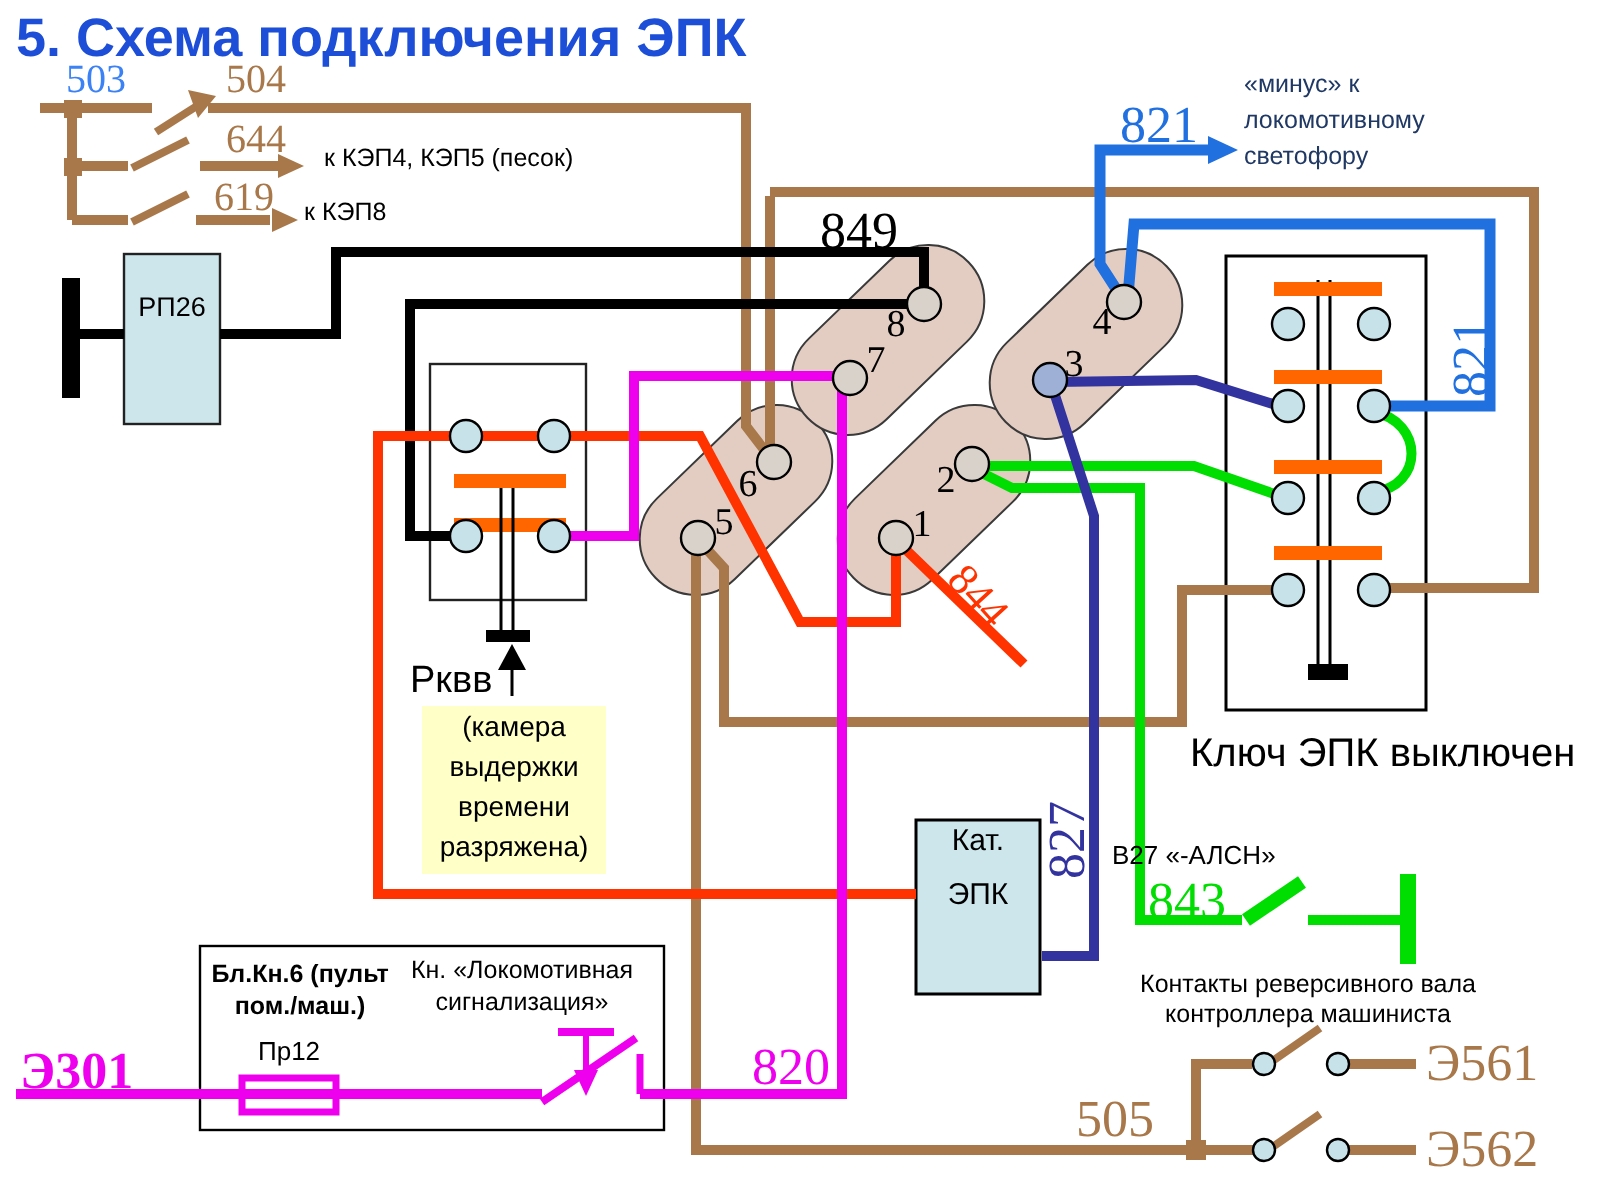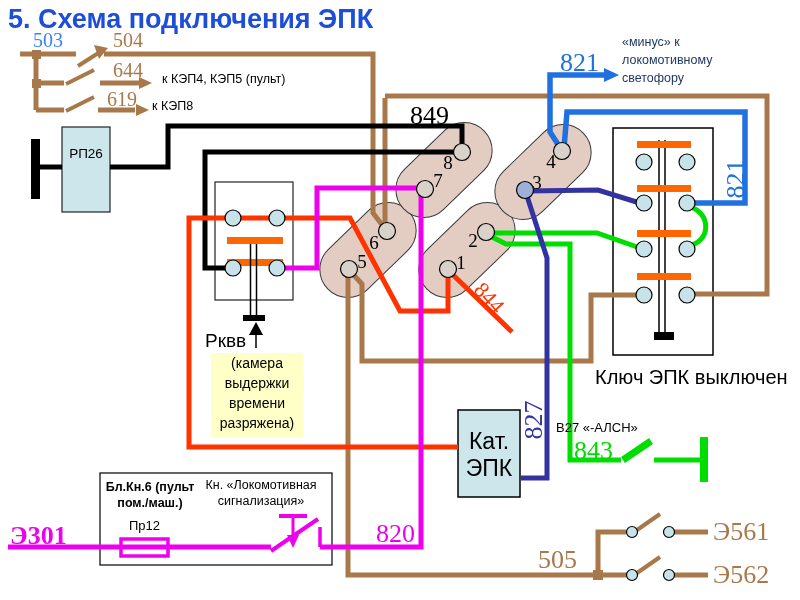--- a/index.html
+++ b/index.html
@@ -168,21 +168,21 @@
     <circle cx="448" cy="269" r="8.5"></circle>
   </g>
 </svg>
 
 <div class="lbl title" style="left:8px;top:4px;">5. Схема подключения ЭПК</div>
 
 <div class="lbl serif wnum-s" style="left:33px;top:29px;color:#3b82f6;">503</div>
 <div class="lbl serif wnum-s" style="left:113px;top:29px;color:#A8784A;">504</div>
 <div class="lbl serif wnum-s" style="left:113px;top:59px;color:#A8784A;">644</div>
 <div class="lbl serif wnum-s" style="left:107px;top:88px;color:#A8784A;">619</div>
-<div class="lbl note" style="left:162px;top:72px;">к КЭП4, КЭП5 (пульт)</div>
+<div class="lbl note" style="left:162px;top:72px;">к КЭП4, КЭП5 (песок)</div>
 <div class="lbl note" style="left:152px;top:99px;">к КЭП8</div>
 
 <div class="lbl sans" style="left:62px;top:146px;width:48px;text-align:center;font-size:13.5px;">РП26</div>
 
 <div class="lbl serif wnum" style="left:410px;top:101px;color:#000;">849</div>
 
 <div class="lbl pre" style="left:622px;top:33px;width:108px;font-size:12.5px;color:#1F3864;line-height:18px;">«минус» к
 локомотивному
 светофору</div>
 <div class="lbl serif wnum" style="left:560px;top:48px;color:#2070E0;">821</div>
@@ -198,28 +198,30 @@
 <div class="lbl pin ctr serif" style="left:461px;top:263px;">1</div>
 
 <div class="lbl serif" style="left:489px;top:298px;color:#FF3300;font-size:22px;transform:translate(-50%,-50%) rotate(48deg);">844</div>
 
 <div class="lbl sans" style="left:205px;top:330px;font-size:19px;">Рквв</div>
 <div class="lbl ylw pre" style="left:211px;top:353px;width:92px;height:84px;">(камера
 выдержки
 времени
 разряжена)</div>
 
-<div class="lbl pre" style="left:458px;top:428px;width:62px;text-align:center;font-size:23px;line-height:27px;">Кат.
+<div class="lbl pre" style="left:458px;top:407px;width:62px;text-align:center;font-size:15px;line-height:27px;">Кат.
 ЭПК</div>
 <div class="lbl serif wnum" style="left:534px;top:420px;color:#3333A0;transform:translate(-50%,-50%) rotate(-90deg);">827</div>
 
 <div class="lbl sans" style="left:595px;top:366px;font-size:20px;">Ключ ЭПК выключен</div>
 
 <div class="lbl serif wnum" style="left:574px;top:436px;color:#00DD00;">843</div>
 <div class="lbl sans" style="left:556px;top:420px;font-size:13px;">В27 «-АЛСН»</div>
+<div class="lbl pre" style="left:558px;top:485px;width:192px;text-align:center;font-size:12.5px;line-height:15px;">Контакты реверсивного вала
+контроллера машиниста</div>
 
 <div class="lbl pre" style="left:102px;top:479px;width:96px;text-align:center;font-size:12.5px;font-weight:bold;line-height:16px;">Бл.Кн.6 (пульт
 пом./маш.)</div>
 <div class="lbl pre" style="left:200px;top:477px;width:122px;text-align:center;font-size:12.5px;line-height:16px;">Кн. «Локомотивная
 сигнализация»</div>
 <div class="lbl sans" style="left:129px;top:518px;font-size:13px;">Пр12</div>
 
 <div class="lbl serif wnum" style="left:10px;top:521px;color:#EE00EE;font-weight:bold;">Э301</div>
 <div class="lbl serif wnum" style="left:376px;top:519px;color:#EE00EE;">820</div>
 <div class="lbl serif wnum" style="left:538px;top:545px;color:#A8784A;">505</div>

